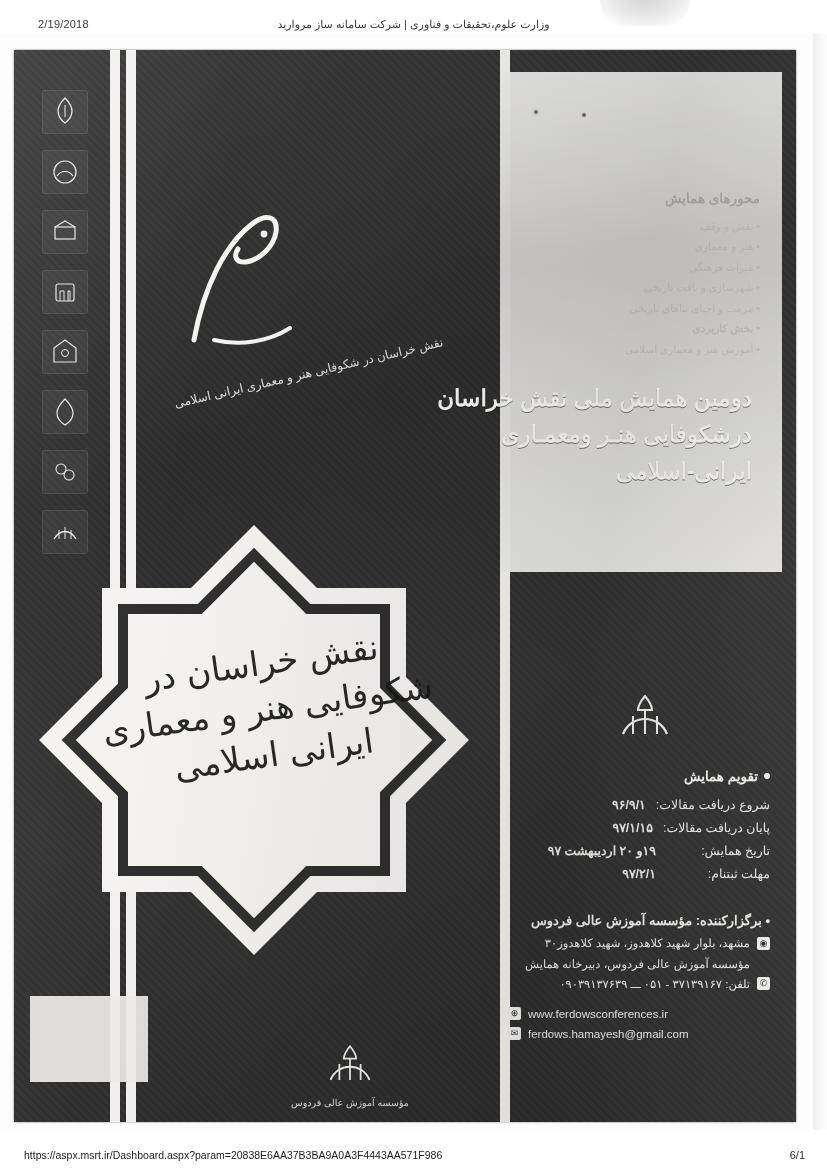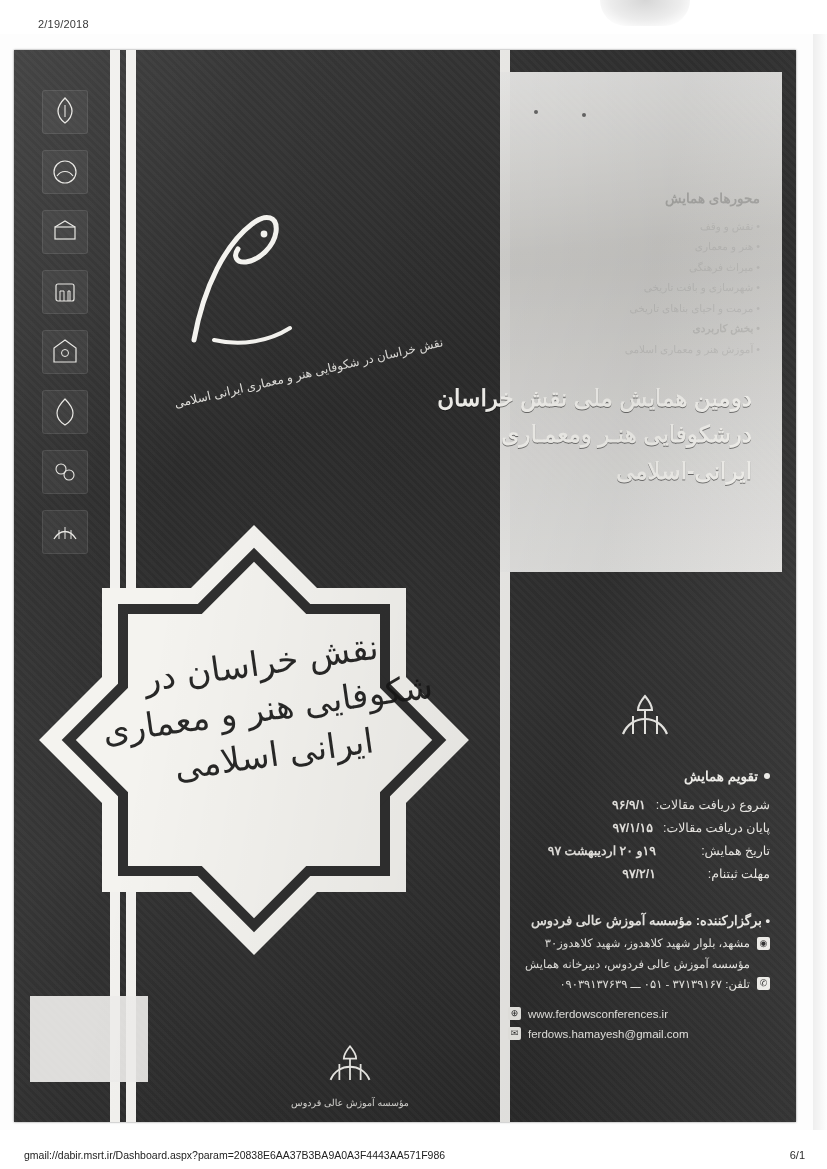--- a/index.html
+++ b/index.html
@@ -420,20 +420,21 @@
     width: 14px;
     height: 1096px;
     background: linear-gradient(90deg, rgba(0,0,0,0.06), rgba(0,0,0,0));
   }
 </style>
 </head>
 <body>
 
 <div class="print-header">
   <div class="hdr-date">2/19/2018</div>
+  <div class="hdr-title">وزارت علوم،تحقیقات و فناوری | شرکت سامانه ساز مروارید</div>
 </div>
 
 <div class="scan-area">
   <div class="scan-top-smudge"></div>
   <div class="sheet-edge"></div>
 
   <div class="poster">
 
     <div class="v-bar b1"></div>
     <div class="v-bar b2"></div>
@@ -602,15 +603,15 @@
         <path d="M16 44V26M28 44V20M40 44V26" stroke="#eeede9" stroke-width="2"></path>
         <path d="M28 6c5 6 7 10 7 14H21c0-4 2-8 7-14z" fill="none" stroke="#eeede9" stroke-width="2"></path>
       </svg>
       <div class="bm-caption">مؤسسه آموزش عالی فردوس</div>
     </div>
 
   </div>
 </div>
 
 <div class="print-footer">
-  <div class="ftr-url">gmail://dabir.msrt.ir/Dashboard.aspx?param=20838E6AA37B3BA9A0A3F4443AA571F986</div>
+  <div class="ftr-url">https://aspx.msrt.ir/Dashboard.aspx?param=20838E6AA37B3BA9A0A3F4443AA571F986</div>
   <div class="ftr-page">6/1</div>
 </div>
 
 </body></html>

